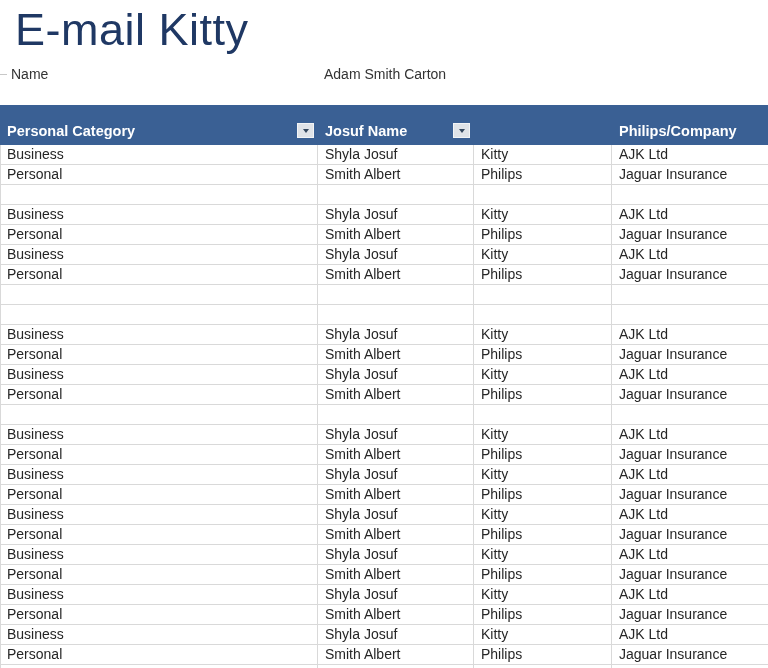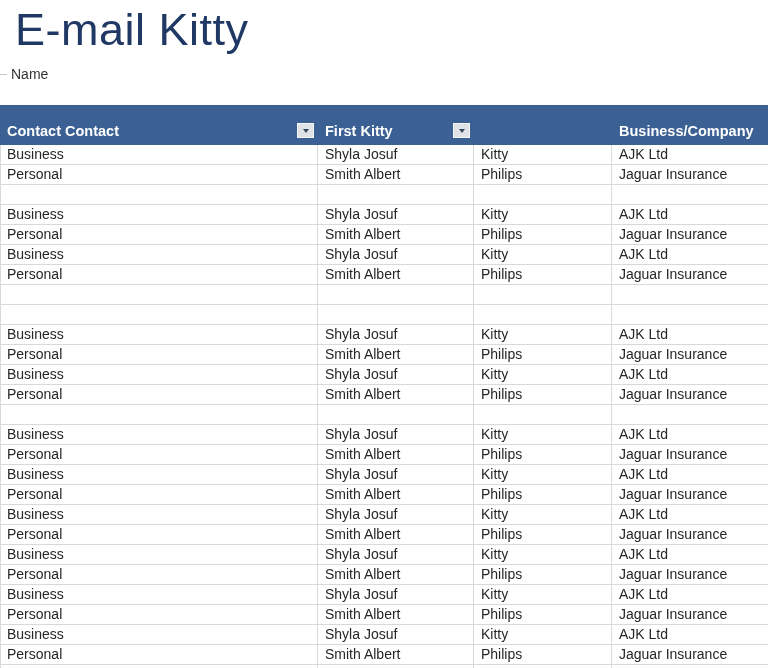--- a/index.html
+++ b/index.html
@@ -187,38 +187,39 @@
 
 <div id="sheet">
 
   <div id="title-block">
     <div id="page-title">E-mail Kitty</div>
   </div>
 
   <div id="name-row">
     <div class="edge-tick"></div>
     <div id="name-label">Name</div>
+    <div id="name-value">Adam Smith Carton</div>
   </div>
 
   <div id="table-wrap">
     <div class="hdr-band" id="header-band">
         <div class="hdr-cell" style="left: 0px; width: 318px;">
-          <div class="hdr-text">Contact Contact</div>
+          <div class="hdr-text">Personal Category</div>
           <div class="filter-btn">
             <span class="tri"></span>
           </div>
         </div>
         <div class="hdr-cell" style="left: 318px; width: 156px;">
-          <div class="hdr-text">First Kitty</div>
+          <div class="hdr-text">Josuf Name</div>
           <div class="filter-btn">
             <span class="tri"></span>
           </div>
         </div>
         <div class="hdr-cell" style="left: 612px; width: 180px;">
-          <div class="hdr-text">Business/Company</div>
+          <div class="hdr-text">Philips/Company</div>
         </div>
       </div>
     <div id="rows-host">
         <div class="row first-row">
           <div class="left-edge"></div>
           <div class="cell" style="left: 0px; width: 318px;">
             <div class="cell-text">Business</div>
           </div>
           <div class="cell" style="left: 318px; width: 156px;">
             <div class="cell-text">Shyla Josuf</div>

